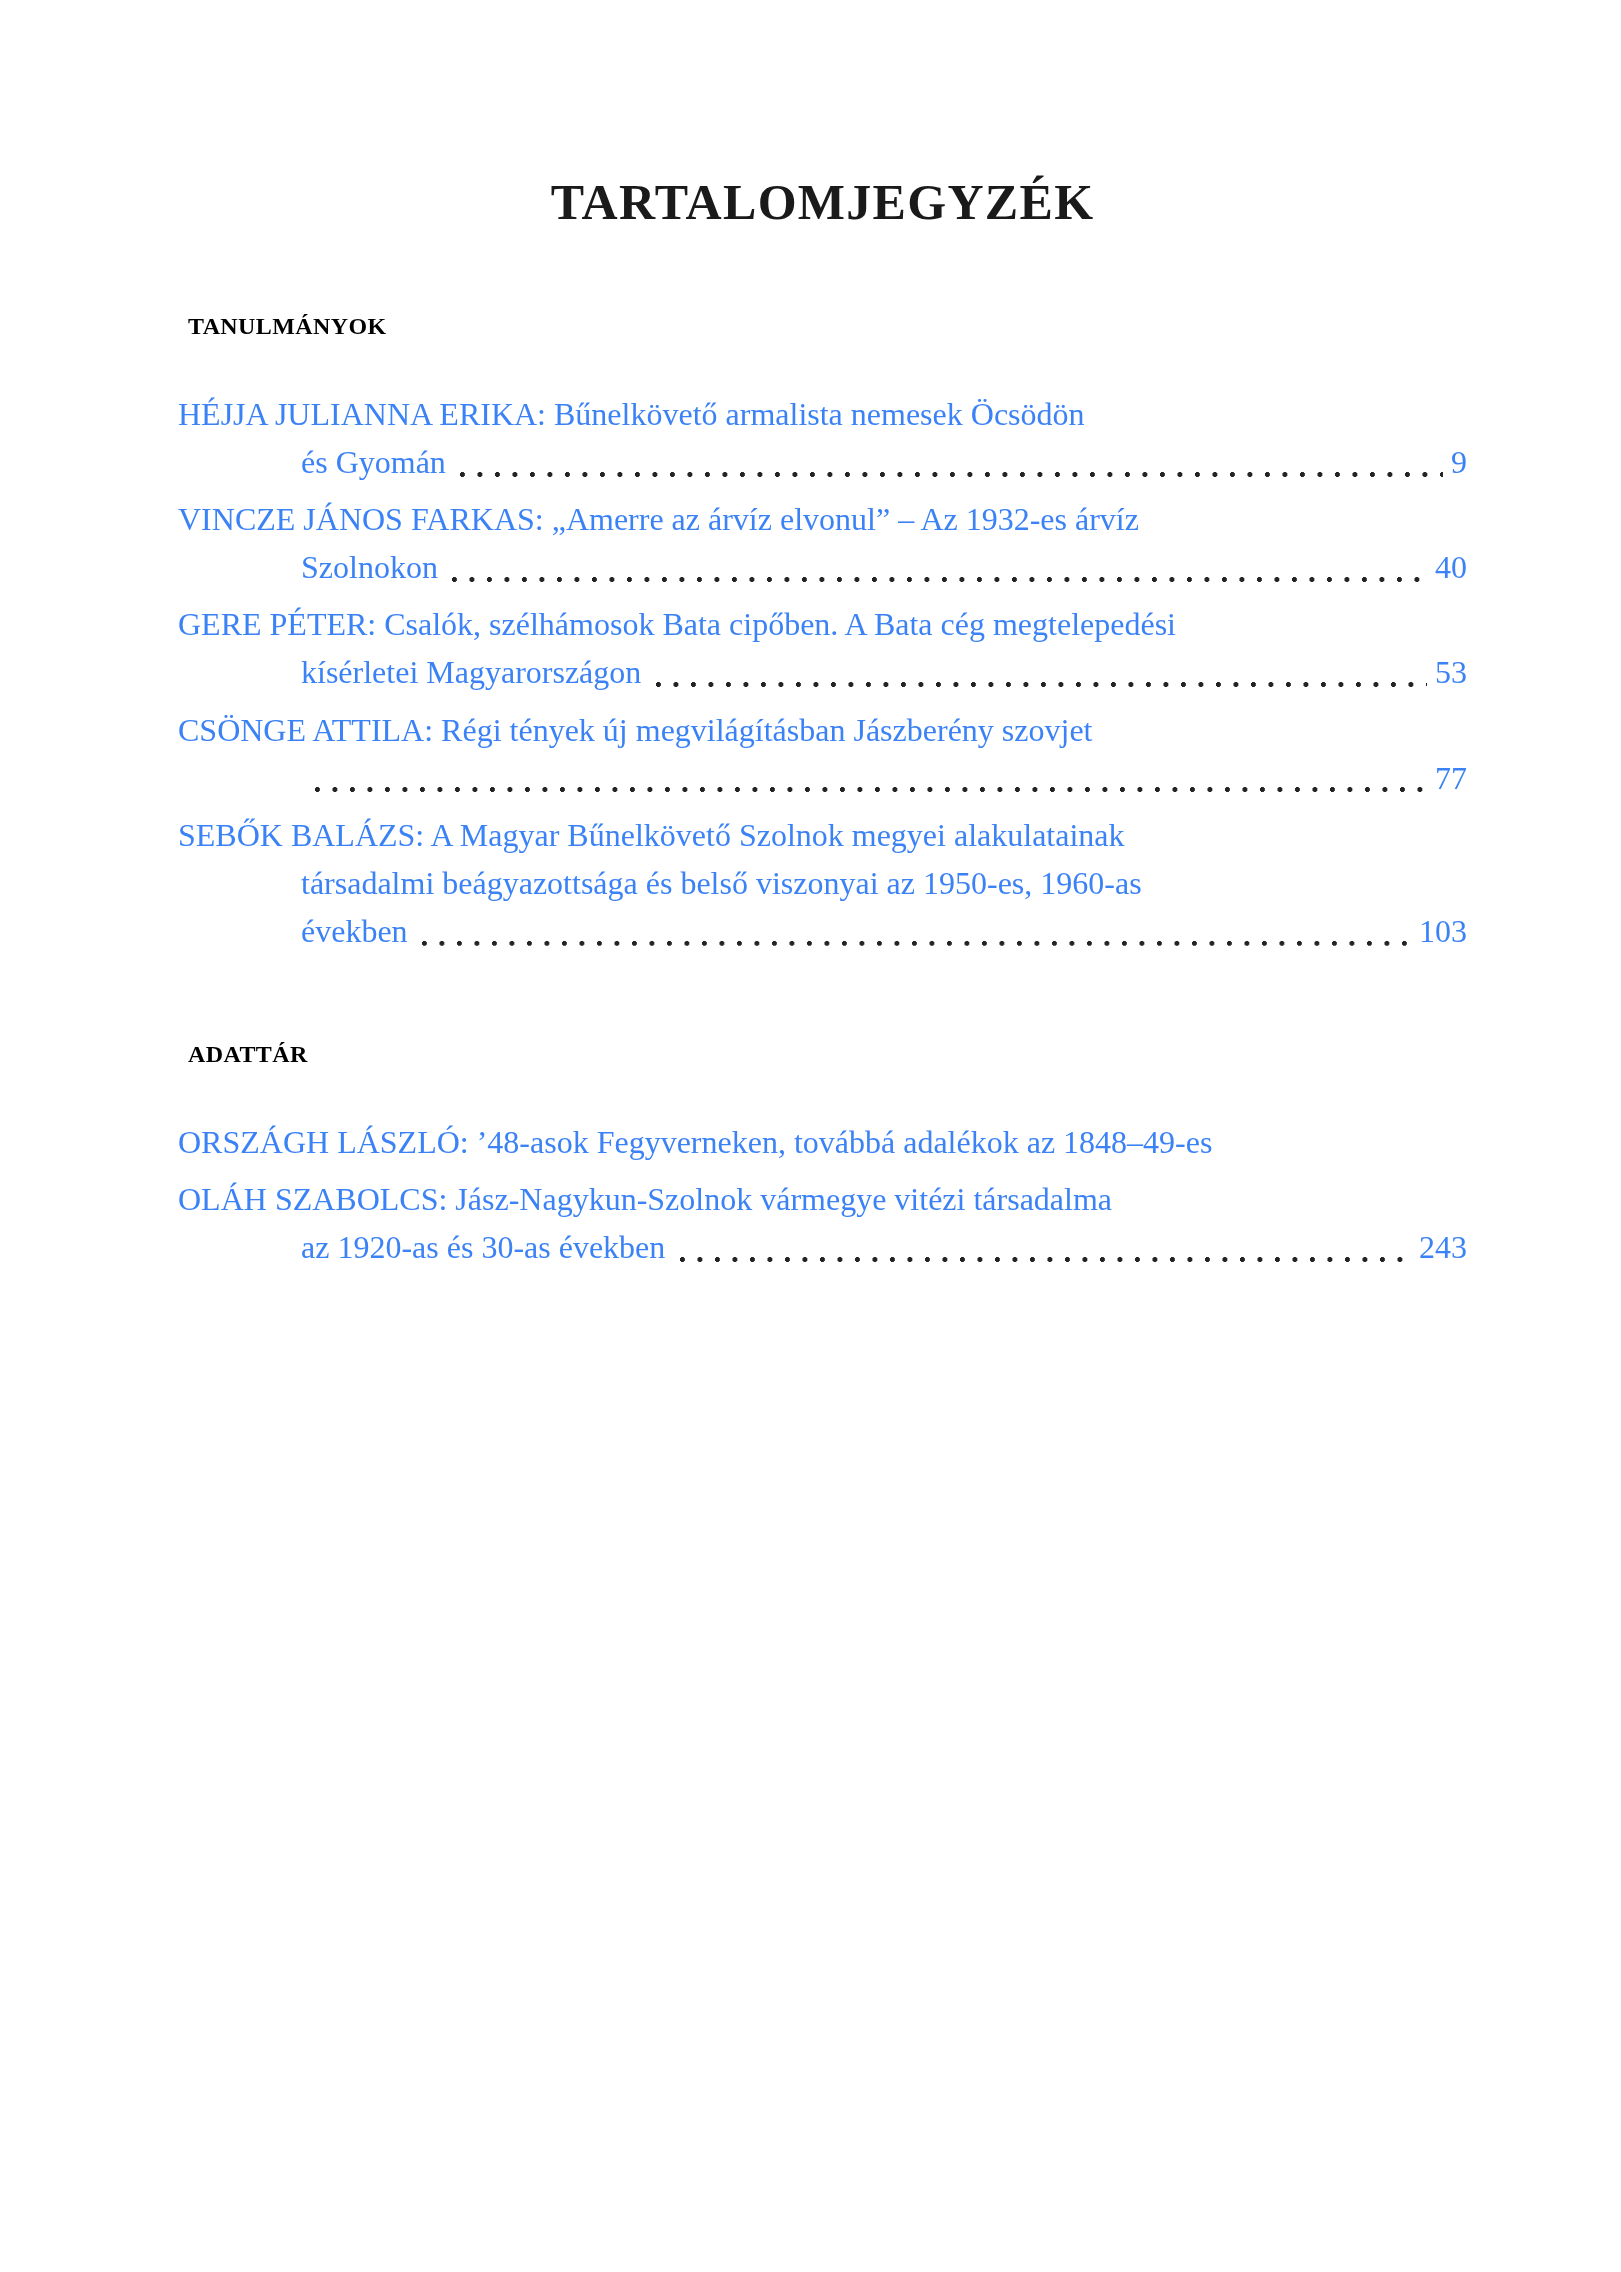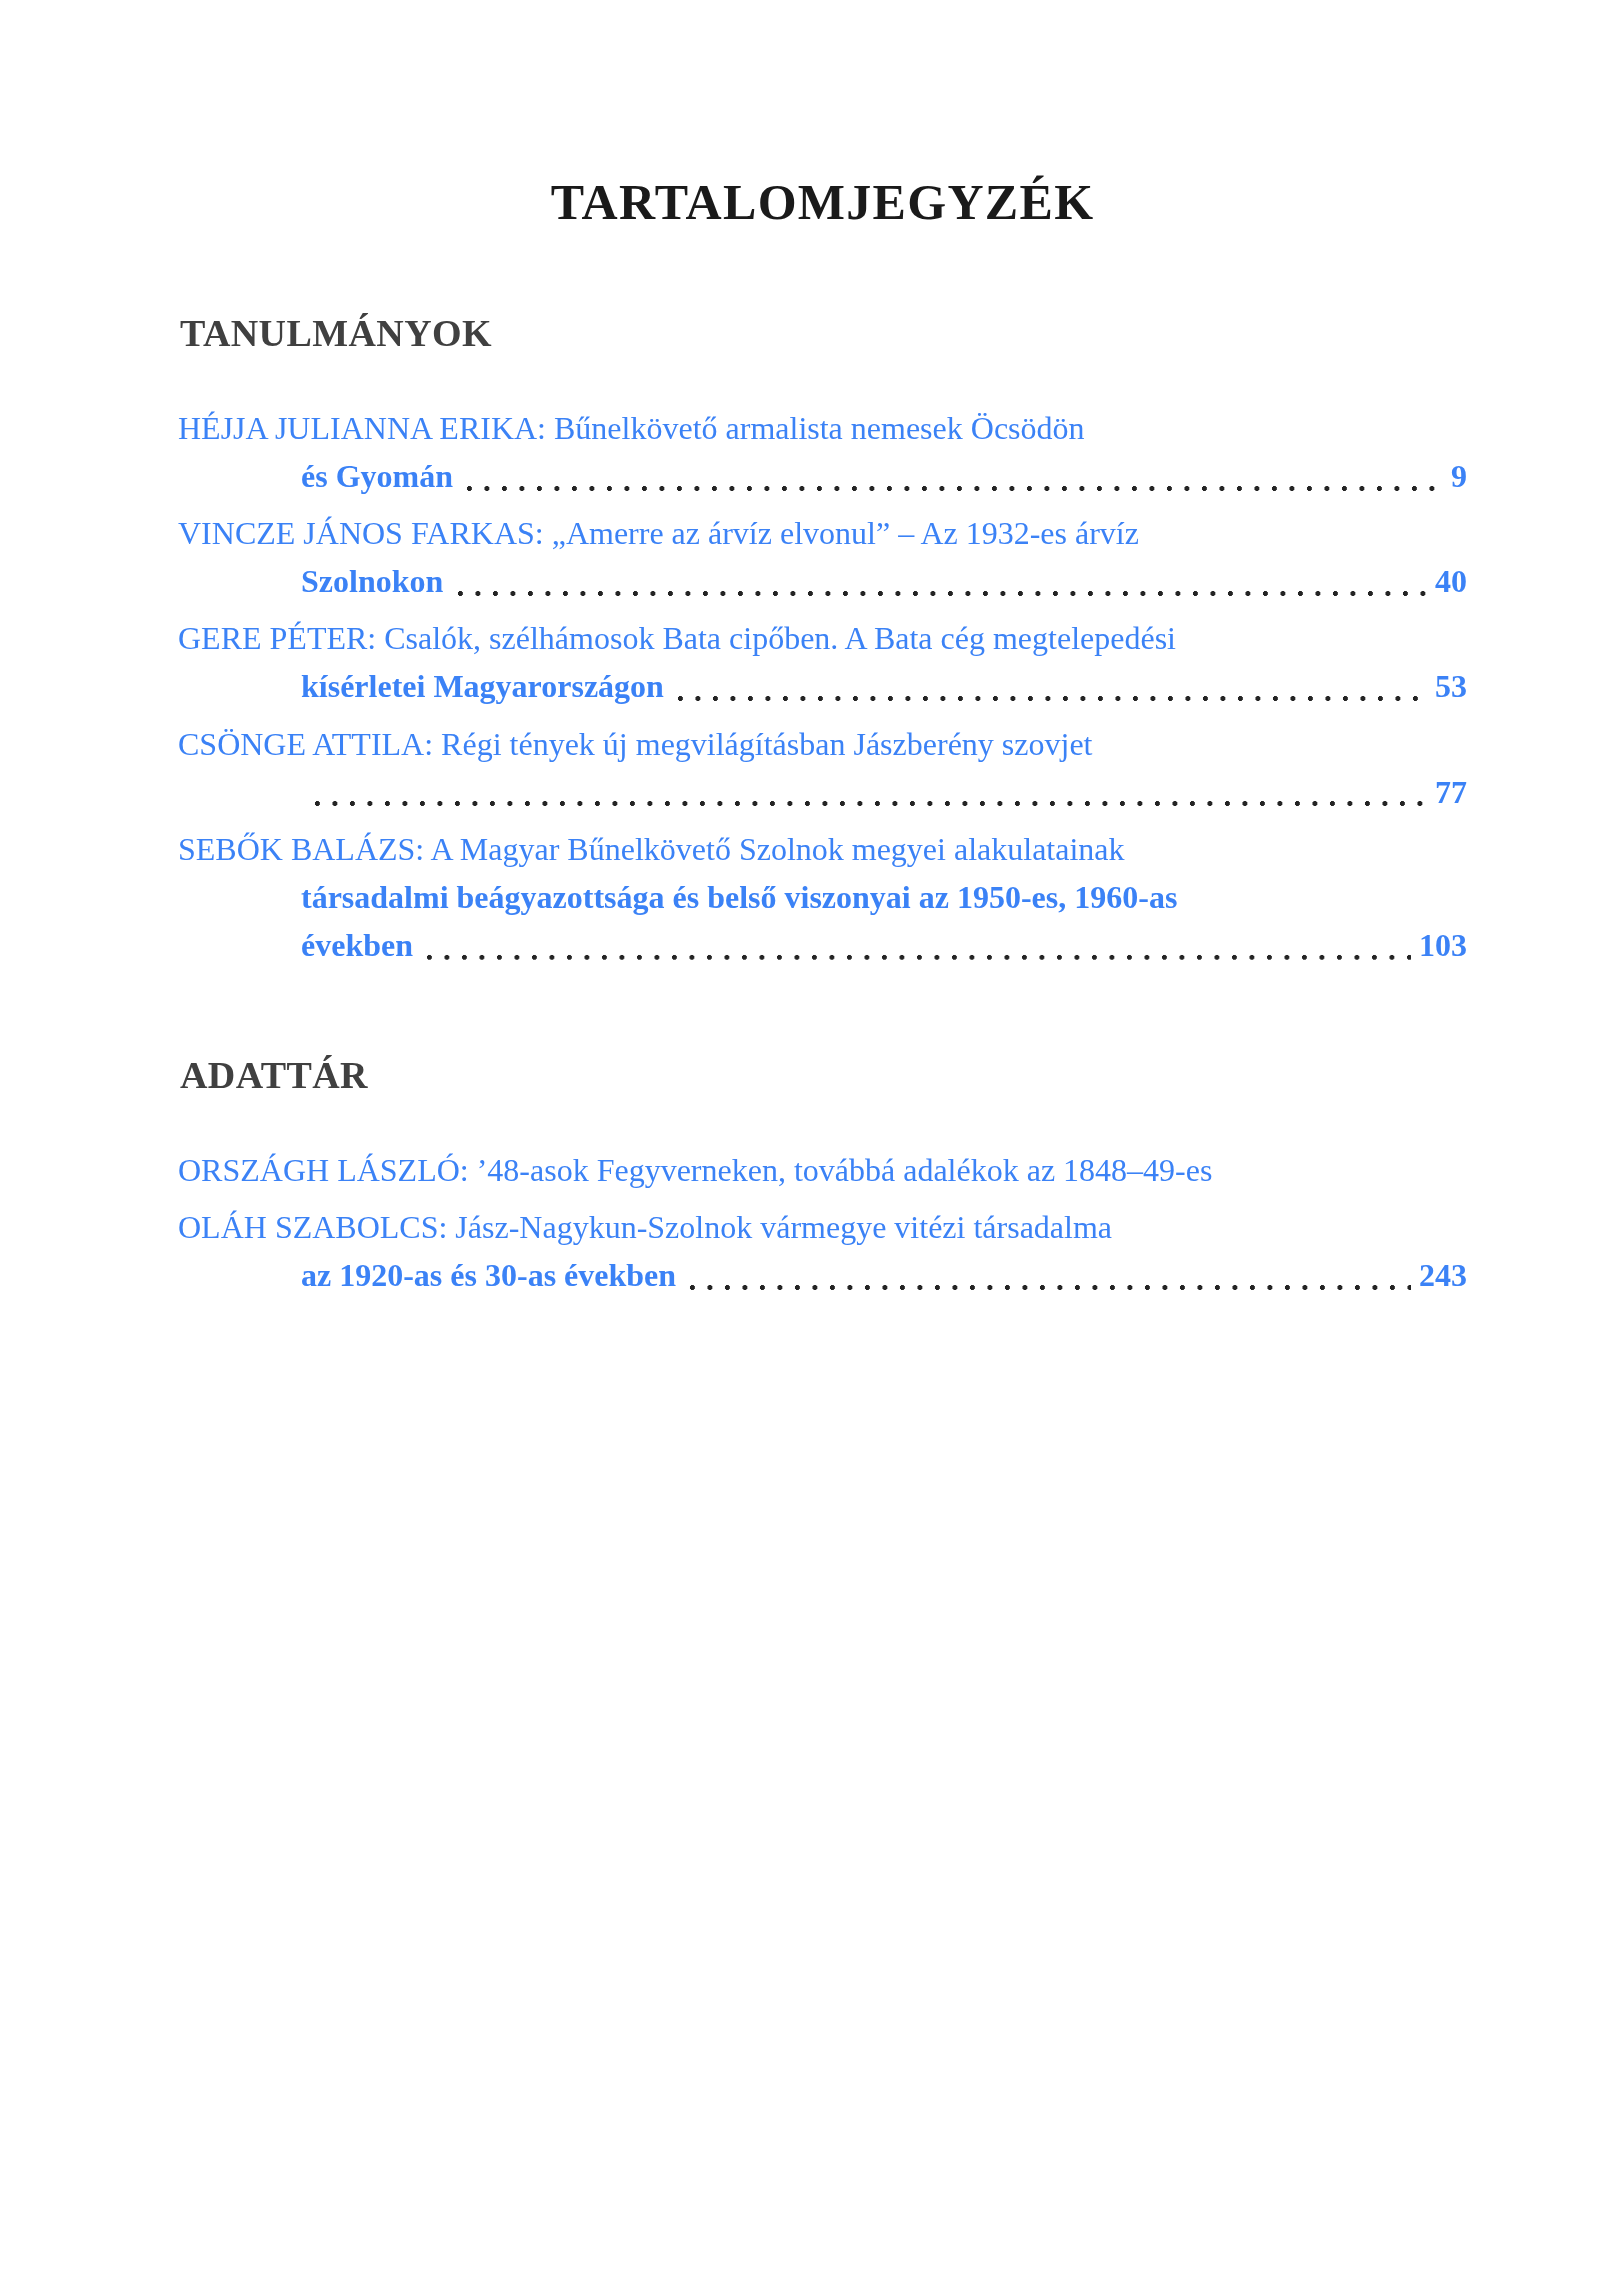--- a/index.html
+++ b/index.html
@@ -20,36 +20,36 @@
   .doc-title {
     margin: 0;
     font-size: 50px;
     line-height: 1;
     font-weight: 700;
     text-align: center;
     letter-spacing: 1.3px;
     color: #1a1a1a;
   }
   .section-heading {
-    margin: 87px 0 0 2px;
-    font-size: 38px;
+    margin: 87px 0 0 10px;
+    font-size: 24px;
     line-height: 1;
     font-weight: 700;
     letter-spacing: 0.4px;
-    color: #404040;
+    color: #000000;
   }
   .entries { margin-top: 52px; }
   .entry { margin-bottom: 9.2px; }
   .line {
     font-size: 32px;
     line-height: 48px;
     white-space: nowrap;
     color: #3b82f6;
   }
-  .cont { padding-left: 123px; font-weight: bold; }
+  .cont { padding-left: 123px; }
   .dotrow {
     display: flex;
     align-items: baseline;
   }
   .dotrow .txt { flex: 0 0 auto; }
   .leader {
     flex: 1 1 auto;
     align-self: flex-end;
     height: 6.7px;
     margin: 0 8.4px 8.4px 13.4px;

